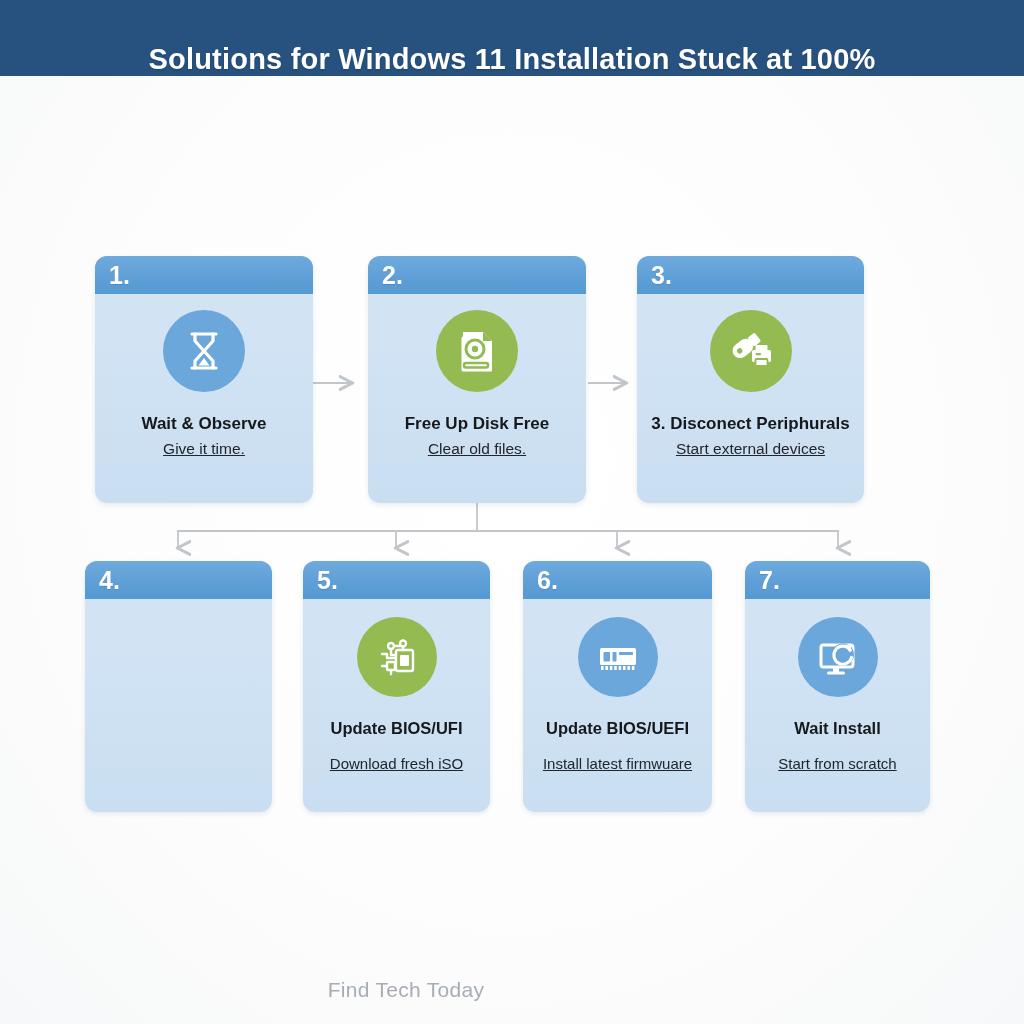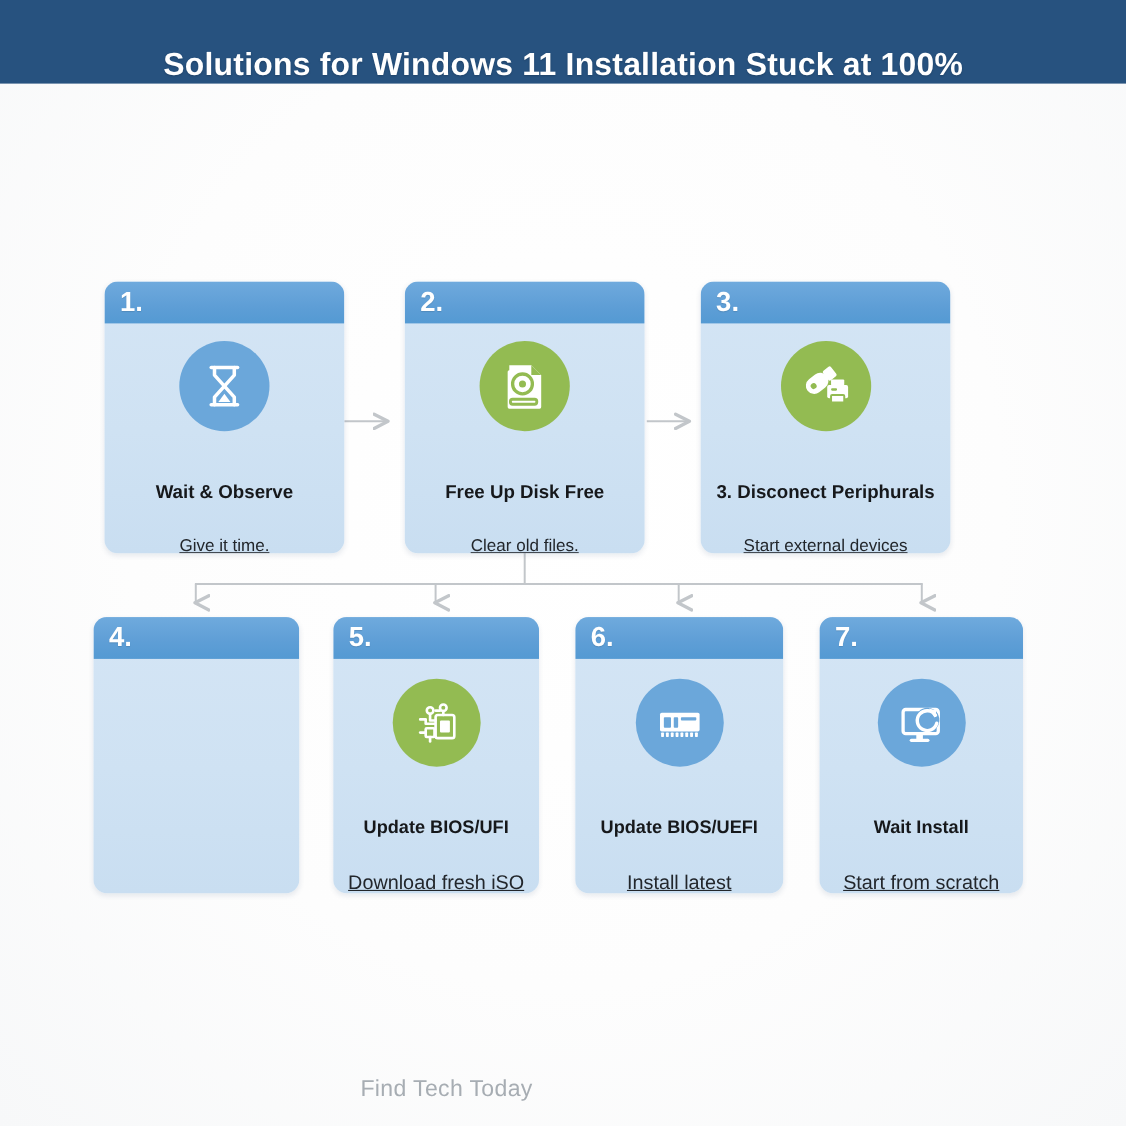--- a/index.html
+++ b/index.html
@@ -74,21 +74,20 @@
     font-weight: 700;
     line-height: 1;
     text-shadow: 0 1px 1px rgba(0,0,0,0.12);
   }
   .card-body {
     position: relative;
     height: calc(100% - 38px);
     display: flex;
     flex-direction: column;
     align-items: center;
-    gap: 24px;
   }
   .icon-circle {
     border-radius: 50%;
     display: flex;
     align-items: center;
     justify-content: center;
     flex: none;
   }
   .icon-circle svg { display: block; }
 
@@ -108,21 +107,21 @@
   }
 
   
   .row-top .icon-circle { width: 82px; height: 82px; margin-top: 16px; }
   .row-top .card-title { font-size: 17px; margin-top: 22px; }
   .row-top .card-sub { font-size: 15.5px; margin-top: 5px; }
 
   
   .row-bot .icon-circle { width: 80px; height: 80px; margin-top: 18px; }
   .row-bot .card-title { font-size: 16.5px; margin-top: 22px; }
-  .row-bot .card-sub { font-size: 18px; margin-top: 4px; }
+  .row-bot .card-sub { font-size: 15px; margin-top: 16px; }
 
   
   .footer {
     position: absolute;
     left: 0;
     top: 978px;
     width: 812px;
     text-align: center;
     color: #A7ADB3;
     font-size: 21px;

